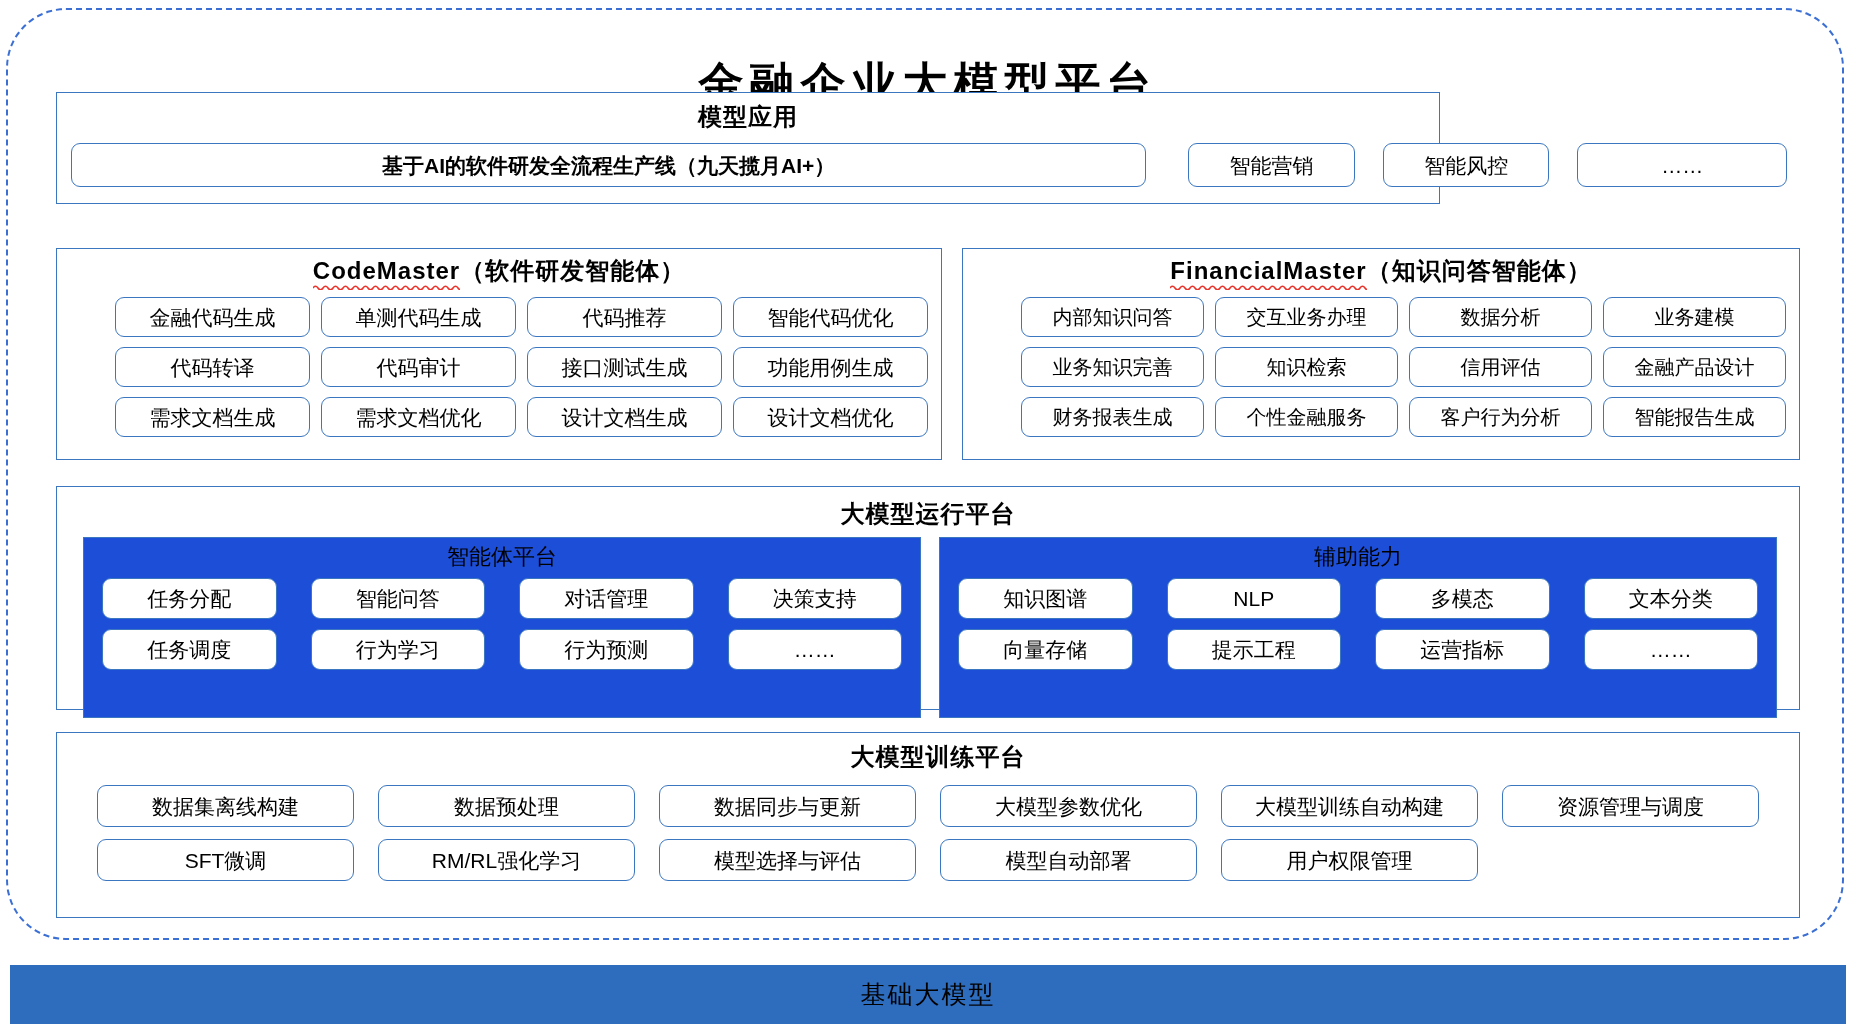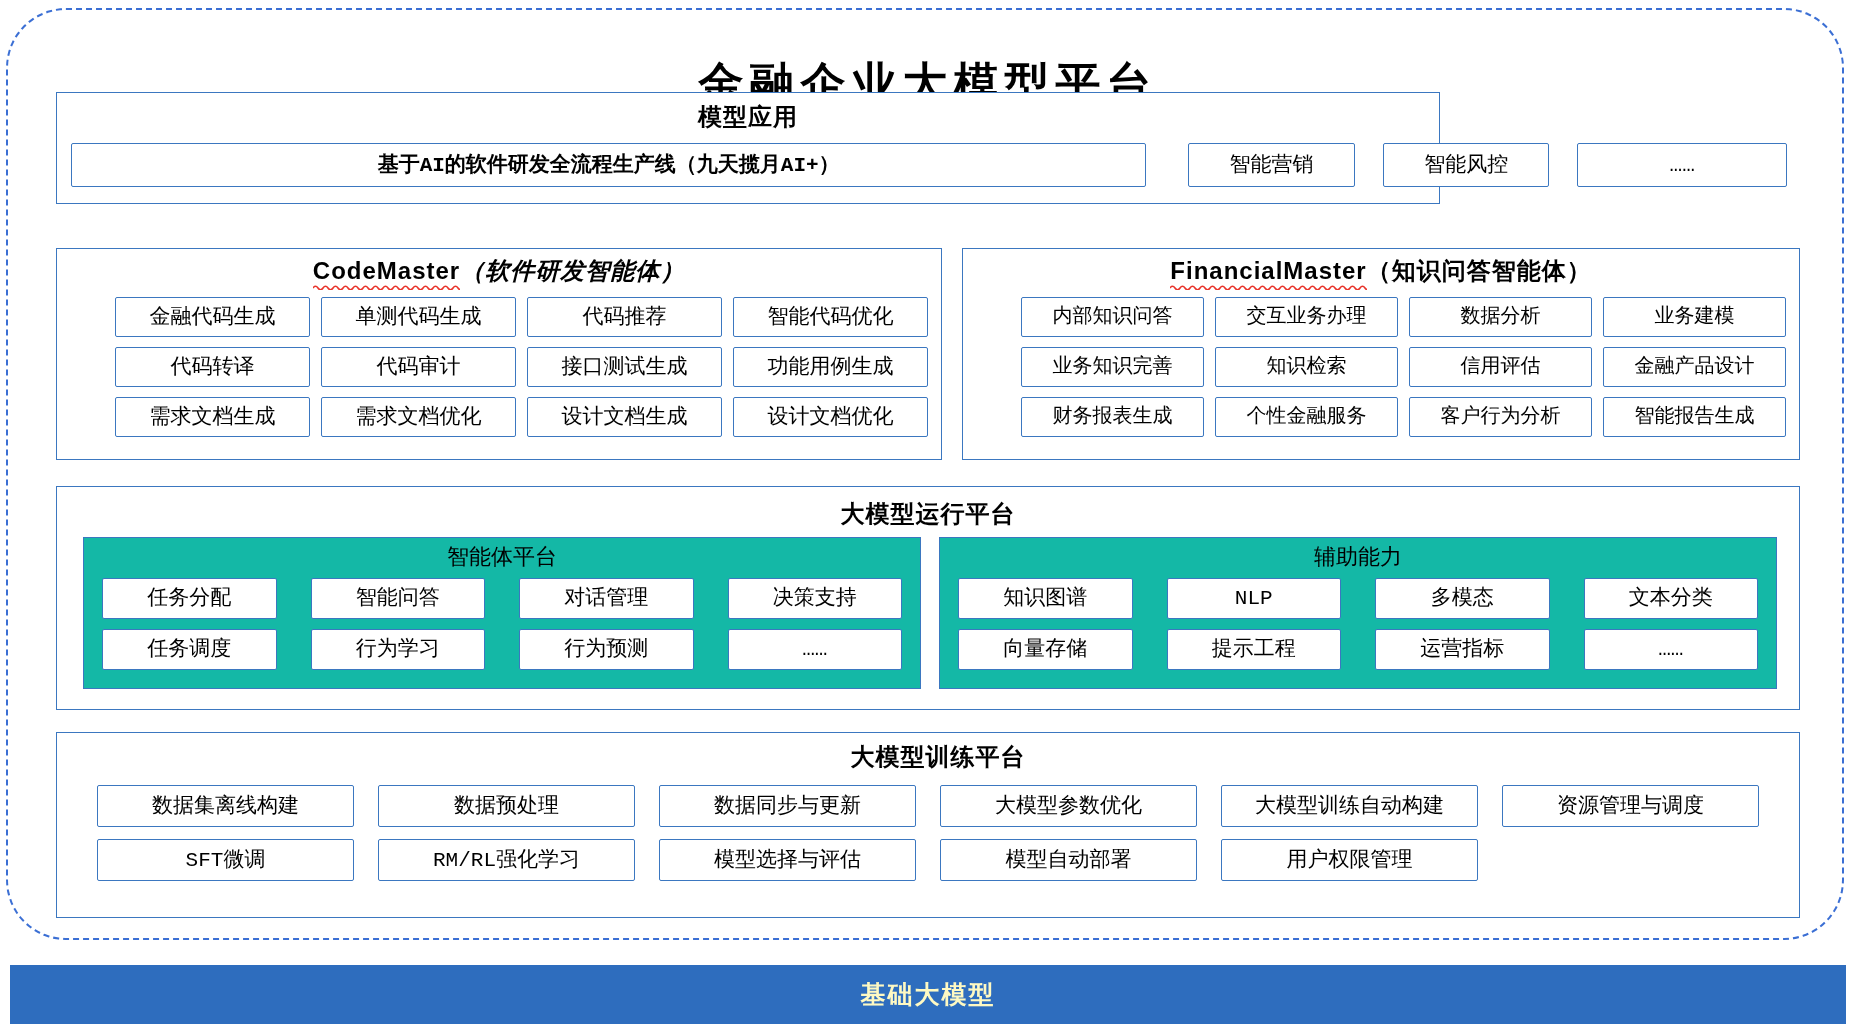--- a/index.html
+++ b/index.html
@@ -57,31 +57,30 @@
   .squiggle{
     position:absolute;
     left:0;bottom:-7px;
     height:6px;
     width:100%;
     overflow:hidden;
   }
   .squiggle svg{display:block;}
   .chip{
     border:1.5px solid #3b77c0;
-    border-radius:2px;
+    border-radius:9px;
     box-sizing:border-box;
     display:flex;
     align-items:center;
     justify-content:center;
     font-size:21px;
     line-height:1;
     background:#fff;
     text-align:center;
     white-space:nowrap;
-    font-family:Liberation Mono, monospace;
   }
   .chip.bold{font-weight:700;font-size:21px;}
 
   
   #app-panel{left:56px;top:92px;width:1384px;height:112px;}
   #app-panel .panel-title{margin-top:12px;}
   #app-panel .row{
     position:absolute;left:14px;top:50px;
     width:1716px;
     display:flex;
@@ -112,24 +111,24 @@
     padding-left:45px;
   }
   .agent-grid .chip{height:40px;font-size:21px;}
   #fin-panel .agent-grid .chip{font-size:20px;}
 
   
   #runtime-panel{left:56px;top:486px;width:1744px;height:224px;}
   #runtime-panel > .panel-title{margin-top:15px;}
   .sub-panel{
     position:absolute;
-    top:50px;height:152px;
+    top:50px;height:181px;
     border:1.5px solid #3b77c0;
     box-sizing:border-box;
-    background:#14b8a6;
+    background:#1d4ed8;
   }
   #agent-sub{left:26px;width:838px;}
   #aux-sub{left:882px;width:838px;}
   .sub-title{
     text-align:center;
     font-size:22px;
     font-weight:400;
     margin-top:8px;
     line-height:1;
   }
@@ -162,23 +161,23 @@
 
   
   #base-bar{
     position:absolute;
     left:10px;top:965px;
     width:1836px;height:59px;
     background:#2e6dbe;
     display:flex;
     align-items:center;
     justify-content:center;
-    color:#fef9c3;
+    color:#000000;
     font-size:25px;
-    font-weight:700;
+    font-weight:400;
     letter-spacing:2px;
     box-sizing:border-box;
   }
 </style>
 </head>
 <body>
 
 <div class="page">
 
   <div class="frame"></div>
@@ -194,21 +193,21 @@
       <div class="chip small-chip">……</div>
     </div>
   </div>
 
   <div class="panel agent-panel" id="code-panel">
     <div class="head">
       <span class="panel-title with-squiggle"><span>CodeMaster</span><span class="squiggle">
             <svg width="200" height="6" viewBox="0 0 200 6" preserveAspectRatio="none">
               <path d="M0 4 Q2.5 0.5 5 4 T10 4 T15 4 T20 4 T25 4 T30 4 T35 4 T40 4 T45 4 T50 4 T55 4 T60 4 T65 4 T70 4 T75 4 T80 4 T85 4 T90 4 T95 4 T100 4 T105 4 T110 4 T115 4 T120 4 T125 4 T130 4 T135 4 T140 4 T145 4 T150 4 T155 4 T160 4 T165 4 T170 4 T175 4 T180 4 T185 4 T190 4 T195 4 T200 4" fill="none" stroke="#e8342b" stroke-width="1.6"></path>
             </svg>
-          </span></span><span class="panel-title" style="display:inline-block;font-style:italic;">（软件研发智能体）</span>
+          </span></span><span class="panel-title" style="display:inline-block;">（软件研发智能体）</span>
     </div>
     <div class="agent-grid">
       <div class="grow">
         <div class="chip">金融代码生成</div>
         <div class="chip">单测代码生成</div>
         <div class="chip">代码推荐</div>
         <div class="chip">智能代码优化</div>
       </div>
       <div class="grow">
         <div class="chip">代码转译</div>

